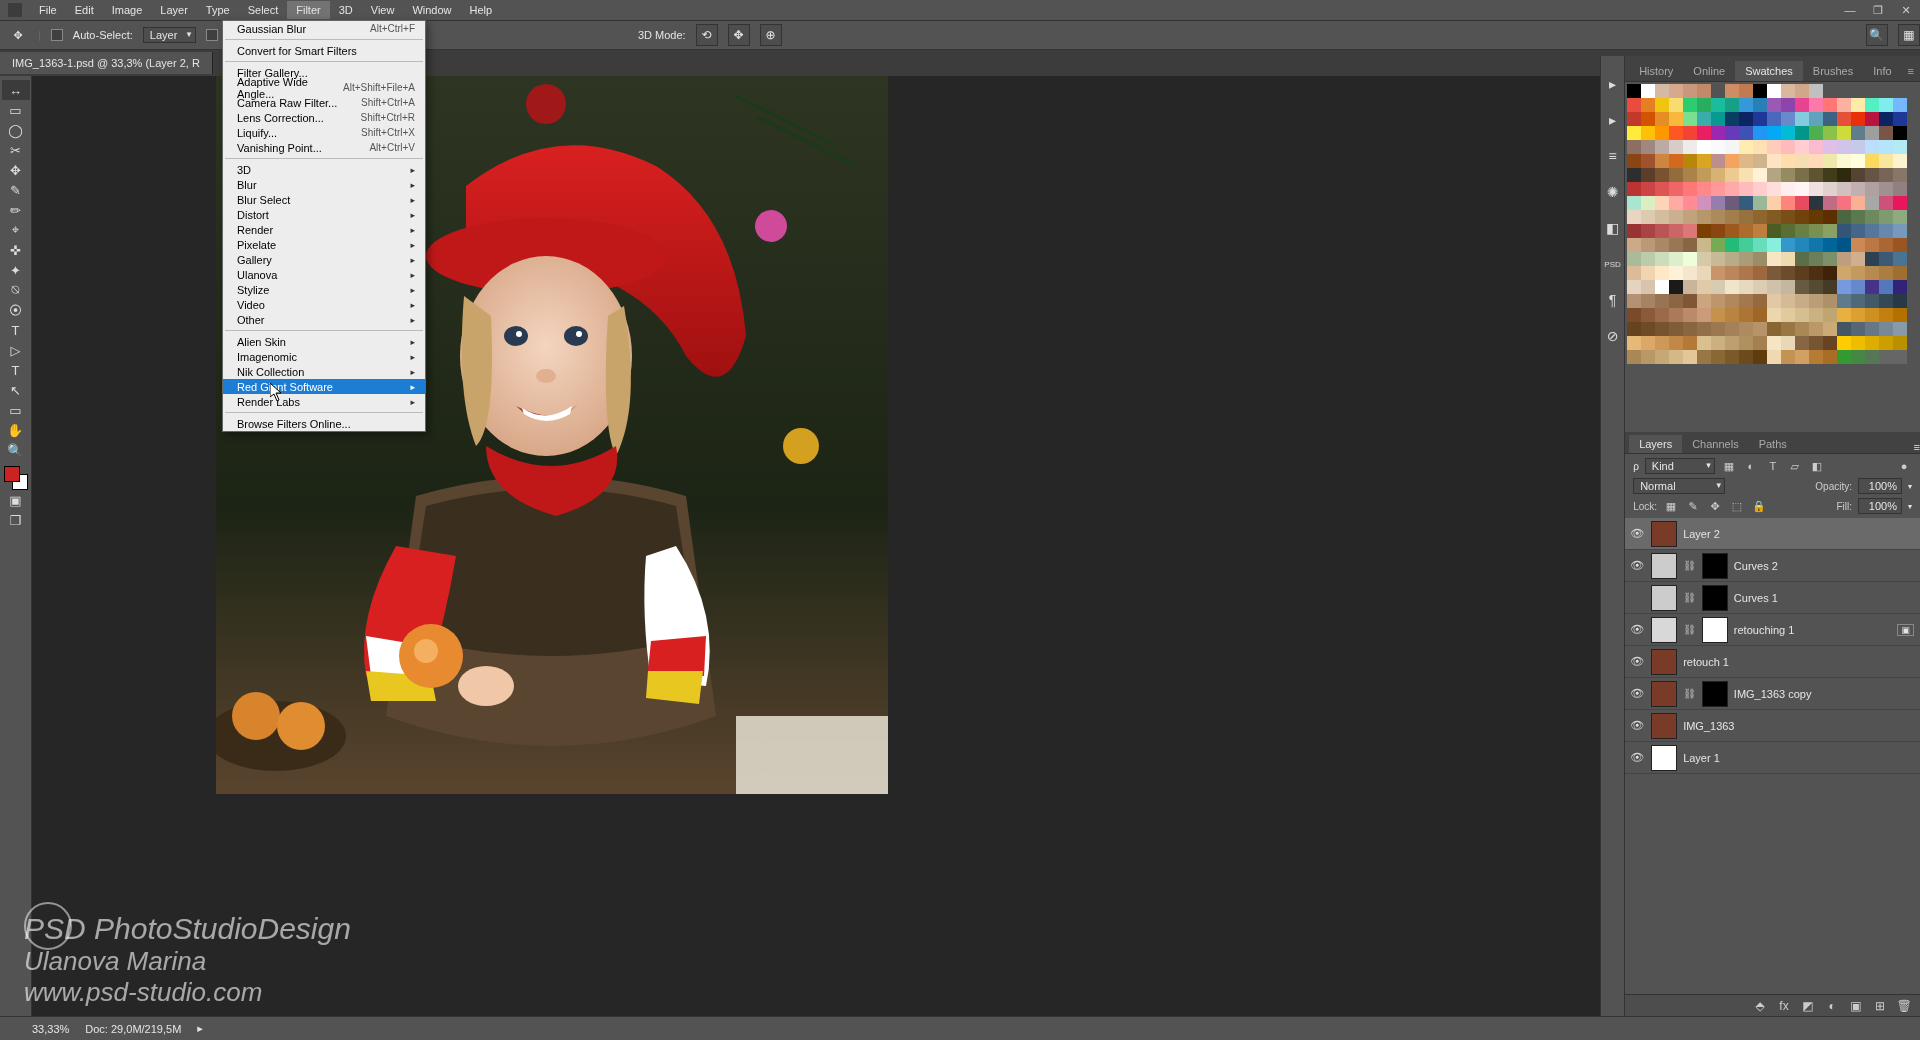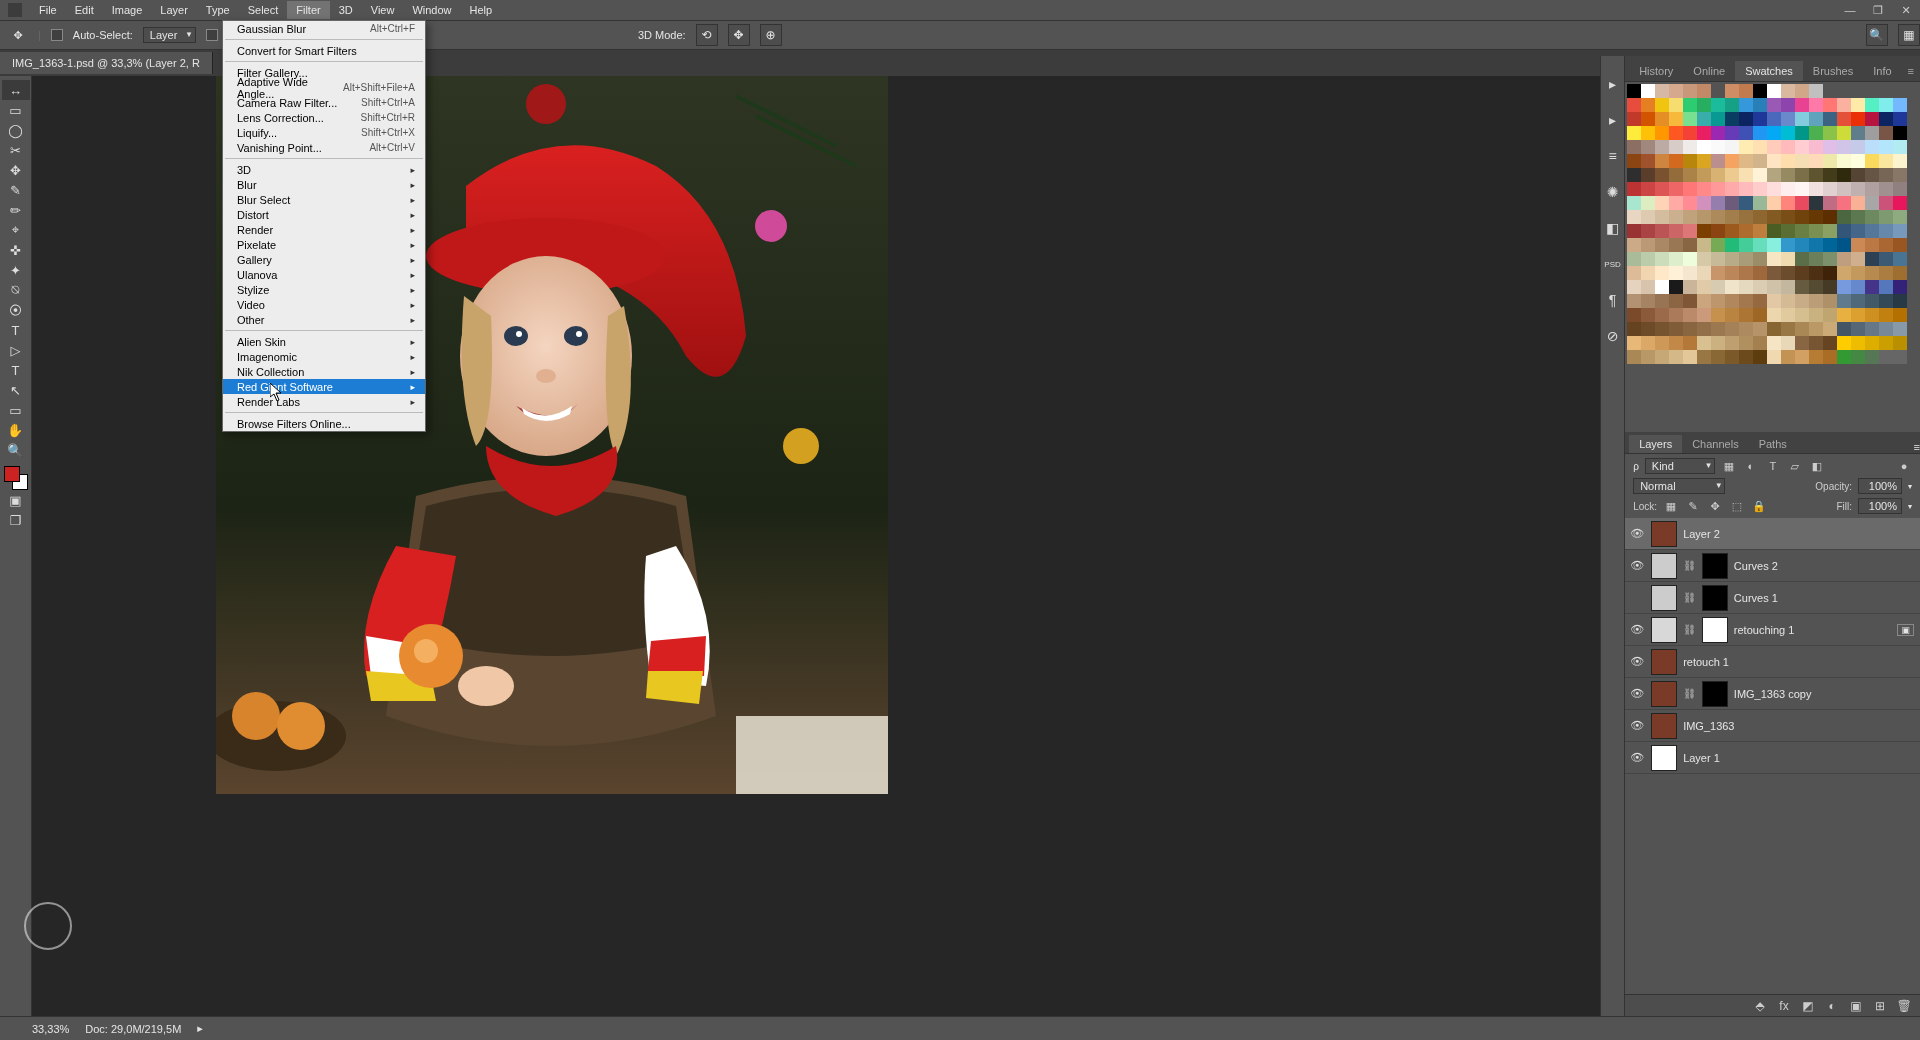--- a/index.html
+++ b/index.html
@@ -218,20 +218,25 @@
       <ellipse cx="270" cy="610" rx="28" ry="20" fill="#f0c8a8"></ellipse>
 
       <ellipse cx="60" cy="660" rx="70" ry="35" fill="#3a2a18"></ellipse>
       <circle cx="40" cy="640" r="24" fill="#d8842c"></circle>
       <circle cx="85" cy="650" r="24" fill="#e08c30"></circle>
 
       <rect x="520" y="640" width="152" height="78" fill="#e8e2d4" opacity=".85"></rect>
     </svg>
   </div>
   <div class="wm-circle"></div>
+  <div class="watermark">
+    <div class="l1">PSD PhotoStudioDesign</div>
+    <div class="l2">Ulanova Marina</div>
+    <div class="l3">www.psd-studio.com</div>
+  </div>
 </div>
 
 <div class="dropdown">
   <div class="row">
       <span class="lbl">Gaussian Blur</span>
       <span class="sc">Alt+Ctrl+F</span>
     </div>
   <div class="sep"></div>
   <div class="row">
       <span class="lbl">Convert for Smart Filters</span>

